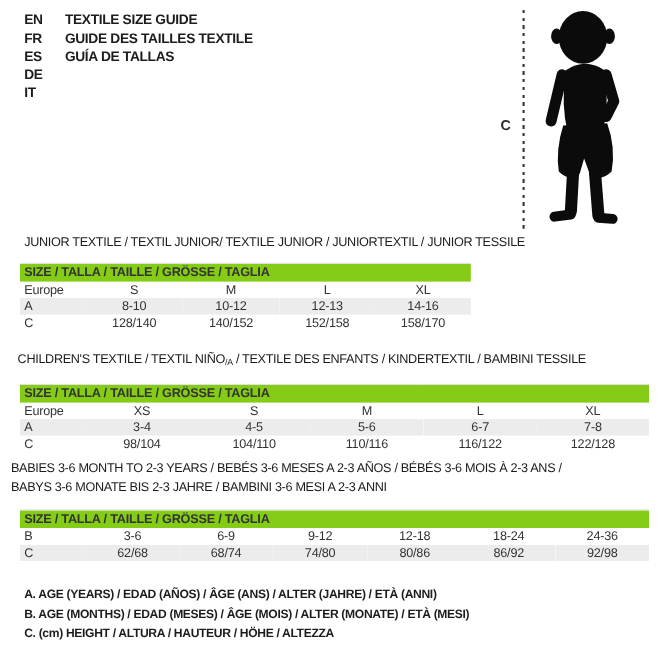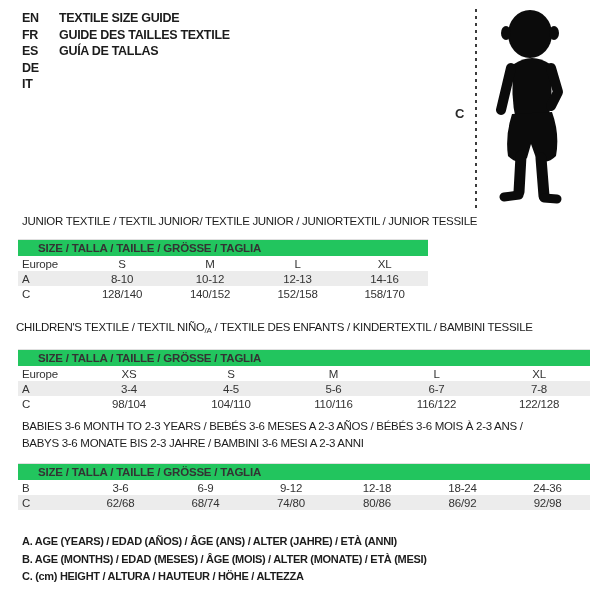--- a/index.html
+++ b/index.html
@@ -20,22 +20,22 @@
   
   .sec-title { position:absolute; font-size:11.5px; font-weight:400;
     letter-spacing:-0.3px; color:#1c1c1c; white-space:nowrap; }
   .sec-title .subscript { font-size:8px; vertical-align:-2px; }
   .sec-title.two-line { line-height:16.5px; }
   
   table.sizes { position:absolute; border-collapse:collapse; table-layout:fixed;
     font-size:11.5px; letter-spacing:-0.2px; color:#333; border-top:1px solid #e0e0e0; }
   table.sizes td { height:15px; padding:0; text-align:center; white-space:nowrap; overflow:hidden; }
   table.sizes td:first-child { text-align:left; padding-left:4px; }
-  table.sizes tr.bar td { background:#22c55e; font-weight:700; color:#333;
-    height:16px; text-align:left; padding-left:20px; }
+  table.sizes tr.bar td { background:#84cc16; font-weight:700; color:#333;
+    height:16px; text-align:left; padding-left:4px; }
   table.sizes tr.alt td { background:#ececec; }
   
   .notes { position:absolute; left:22px; top:533px; font-size:11px; font-weight:700;
     letter-spacing:-0.3px; color:#1c1c1c; line-height:17.6px; }
 </style>
 </head>
 <body>
 
 <div id="page">
 
@@ -154,21 +154,21 @@
         <td>C</td>
         <td>98/104</td>
         <td>104/110</td>
         <td>110/116</td>
         <td>116/122</td>
         <td>122/128</td>
       </tr>
     </tbody>
   </table>
 
-  <div class="sec-title two-line" style="left:22px; top:418px;">
+  <div class="sec-title two-line" style="left:10px; top:418px;">
     <div>BABIES 3-6 MONTH TO 2-3 YEARS / BEBÉS 3-6 MESES A 2-3 AÑOS / BÉBÉS 3-6 MOIS À 2-3 ANS /</div>
     <div>BABYS 3-6 MONATE BIS 2-3 JAHRE / BAMBINI 3-6 MESI A 2-3 ANNI</div>
   </div>
 
   <table class="sizes" style="left:18px; top:463px; width:572px;">
     <colgroup>
         <col style="width:60px">
         <col style="width:85px">
         <col style="width:85px">
         <col style="width:86px">

